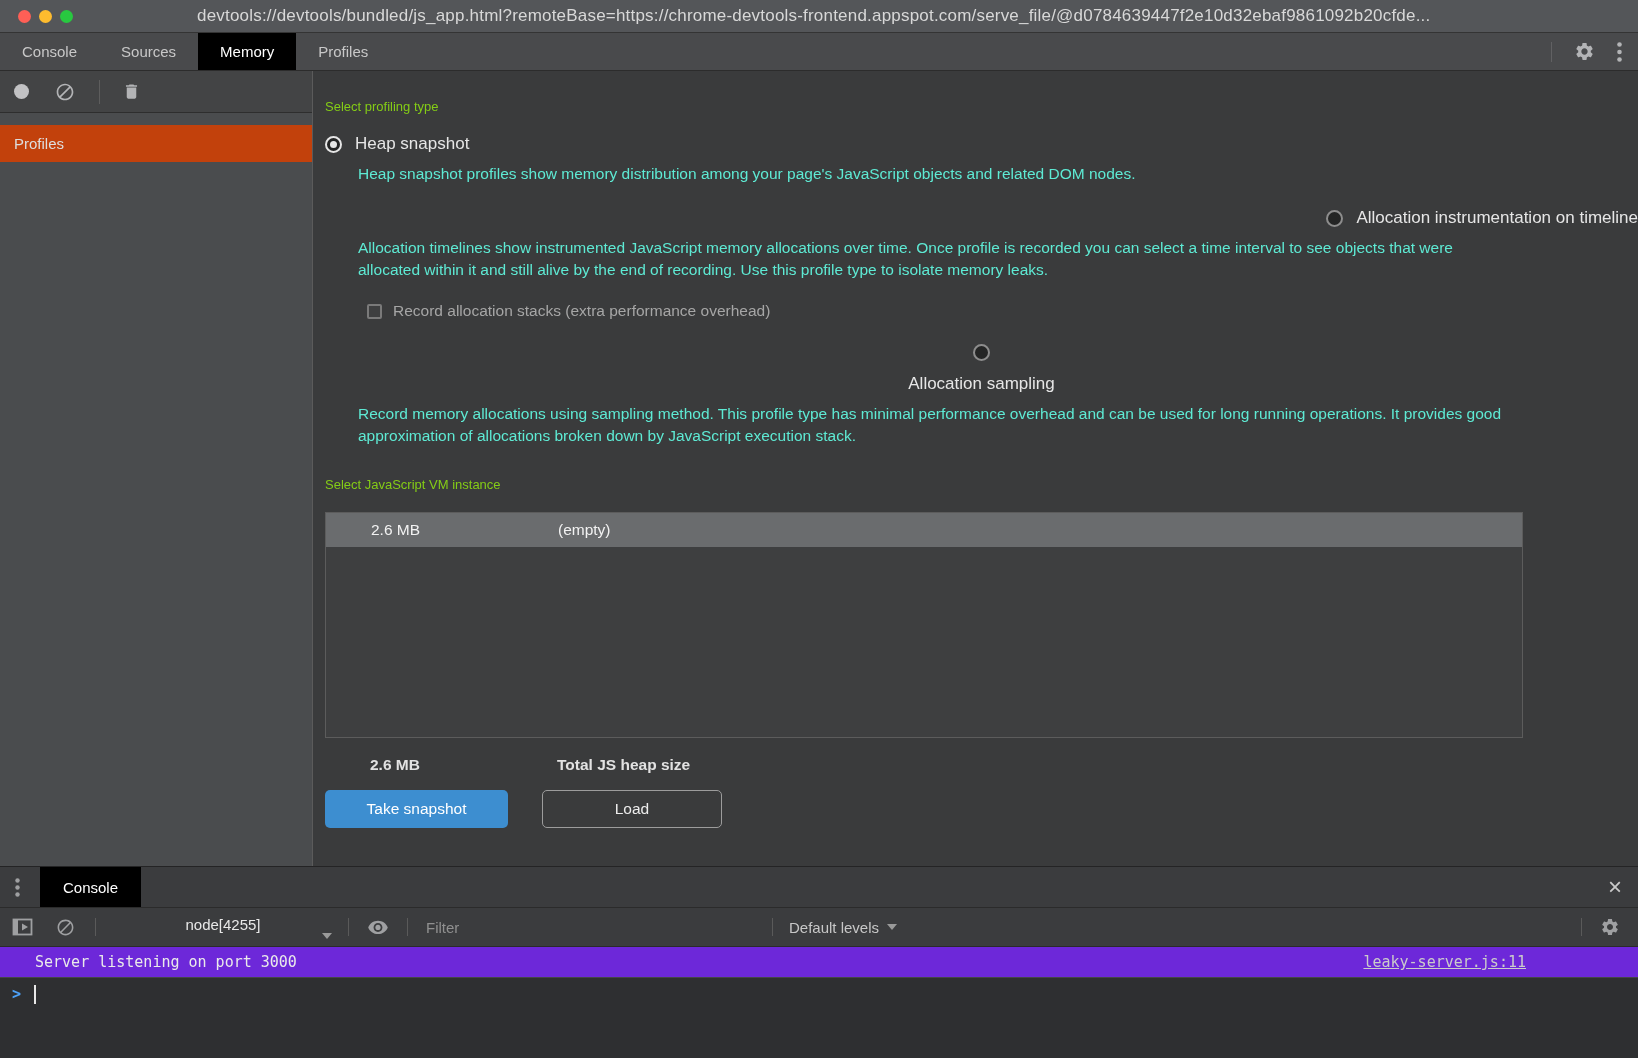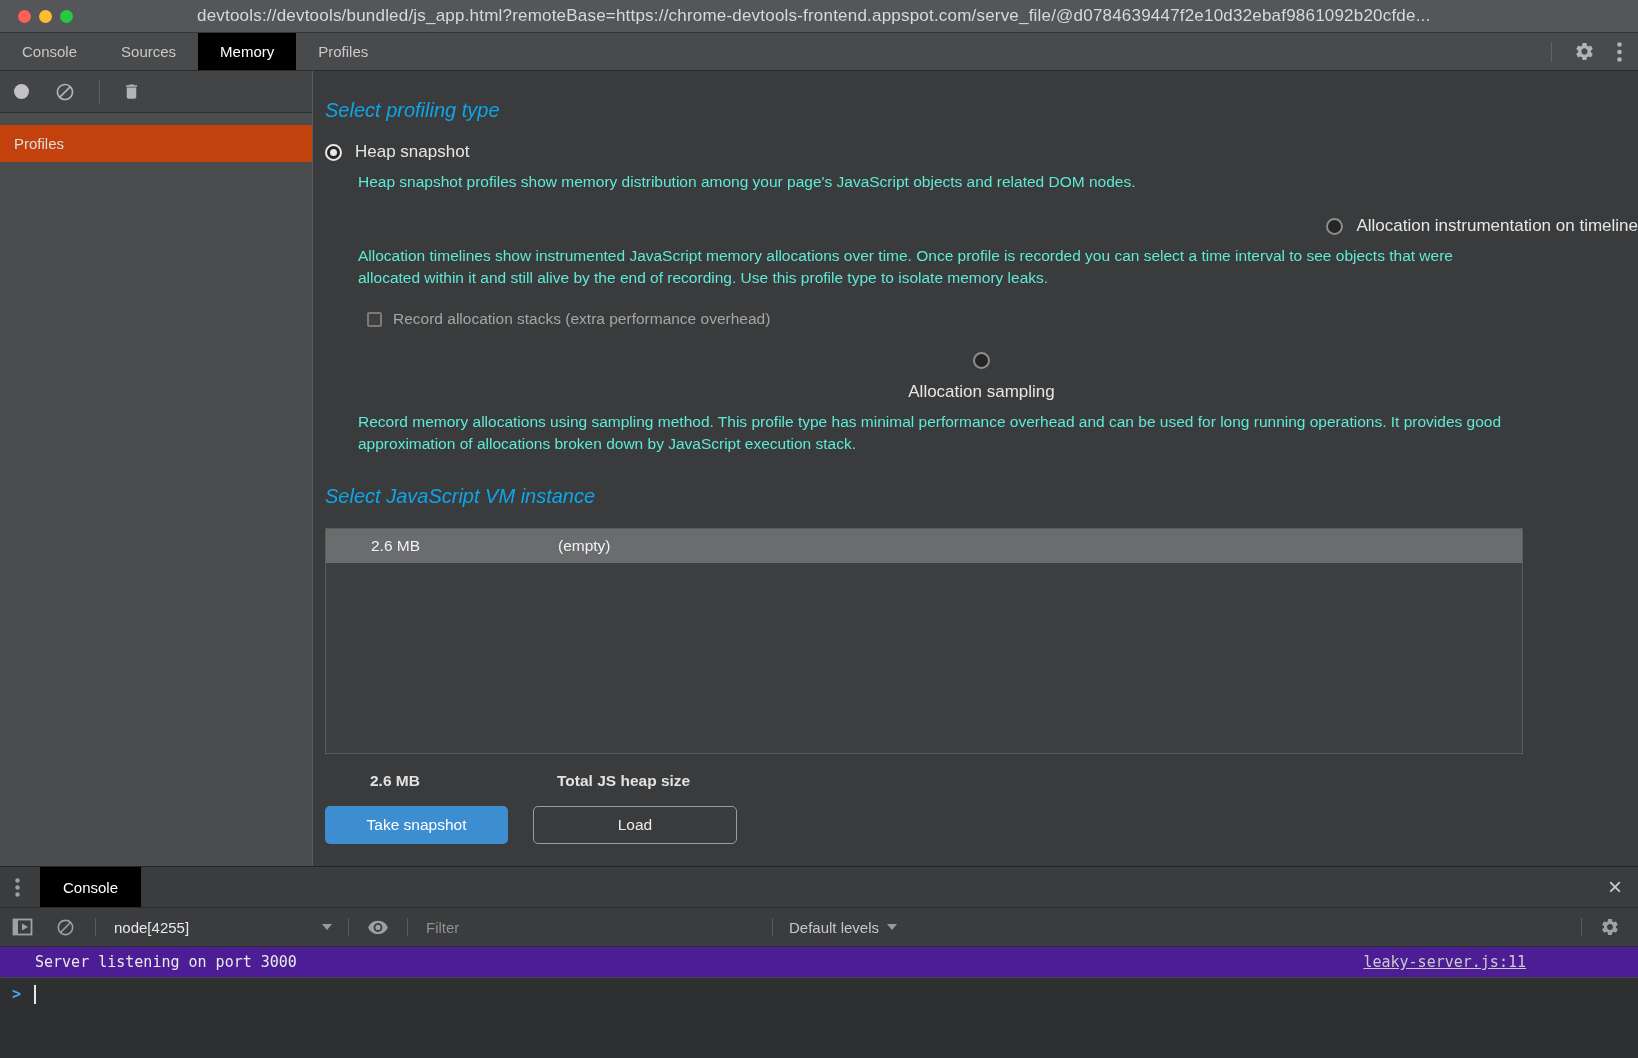--- a/index.html
+++ b/index.html
@@ -53,21 +53,21 @@
   }
   .record-dot{ width:15px; height:15px; border-radius:50%; background:#c2c2c4; margin-right:26px; }
   .tool-gap{ margin-right:24px; }
   .sidebar-toolbar .vdiv{ height:24px; margin-right:22px; background:#5d5d5d; }
   .sidebar-header{
     margin-top:12px; height:37px; background:#c2410c; line-height:37px;
     padding-left:14px; font-size:15px; color:#dedede;
   }
 
   .main-panel{ flex:1; background:#3a3b3c; padding:28px 0 0 12px; overflow:hidden; }
-  .section-heading{ font-size:20px; font-weight:400; color:#0ea5e9; margin-bottom:20px;font-style:italic; }
+  .section-heading{ font-size:13px; font-weight:400; color:#84cc16; margin-bottom:20px; }
 
   .option-row{ display:flex; align-items:center; gap:13px; }
   .radio{
     width:17px; height:17px; border-radius:50%;
     background:#242525; border:2px solid #8d8d8d; flex:0 0 auto;
     display:flex; align-items:center; justify-content:center;
   }
   .radio.selected{ border-color:#e6e6e6; }
   .radio.selected::after{ content:""; width:7px; height:7px; border-radius:50%; background:#e6e6e6; }
   .option-label{ font-size:17px; color:#e6e6e6; }
@@ -84,28 +84,28 @@
   .mt-23{ margin-top:23px;justify-content:flex-end; } .mt-24{ margin-top:24px;flex-direction:column; } .mt-30{ margin-top:30px; }
 
   .vm-list{
     margin-top:16px; width:1198px; height:226px;
     background:#3e3f40; border:1px solid #5c5c5c;
   }
   .vm-row{ height:34px; display:flex; align-items:center; font-size:15.5px; color:#f2f2f2; }
   .vm-row.selected{ background:#6a6c6e; }
   .vm-cell-size{ padding-left:45px; width:232px; flex:0 0 auto; }
   .vm-total{ display:flex; margin-top:18px; font-size:15.5px; font-weight:bold; color:#e2e2e2; }
-  .vm-buttons{ display:flex; gap:25px; margin-top:16px; }
+  .vm-buttons{ display:flex; gap:34px; margin-top:16px; }
   .btn{
     height:38px; border-radius:5px; font-size:15.5px; font-weight:500;
     display:flex; align-items:center; justify-content:center;
     font-family:"Liberation Sans", sans-serif; cursor:default;
   }
   .btn-primary{ width:183px; background:#3d8ed0; color:#fff; border:none; }
-  .btn-outline{ width:204px; background:transparent; color:#ececec; border:1px solid #9c9c9c; }
+  .btn-outline{ width:180px; background:transparent; color:#ececec; border:1px solid #9c9c9c; }
 
   
   .drawer{
     position:absolute; left:0; bottom:0; width:1638px; height:192px;
     border-top:1px solid #242425; background:#2e2f31;
     display:flex; flex-direction:column;
   }
   .drawer-header{
     height:41px; background:#3b3c3e; display:flex; align-items:stretch;
     border-bottom:1px solid #2b2b2b; flex:0 0 auto;
@@ -117,33 +117,33 @@
   }
   .drawer-close{
     margin-left:auto; align-self:center; margin-right:16px;
     font-size:24px; color:#c9c9c9; line-height:1;
   }
   .drawer-toolbar{
     height:39px; background:#3b3c3e; border-bottom:1px solid #2b2b2b;
     display:flex; align-items:center; padding-left:12px; flex:0 0 auto;
   }
   .drawer-toolbar .vdiv{ height:18px; background:#5a5a5a; }
-  .context-select{ display:flex; align-items:center; width:218px; margin:0 16px 0 18px; }
+  .context-select{ display:flex; align-items:center; width:218px; margin:0 16px 0 18px;flex-direction:column; }
   .context-label{ font-size:15px; color:#e8e8e8; }
   .context-select svg{ margin-left:auto; }
   .filter-input{
     width:340px; background:transparent; border:none; outline:none;
     font-size:15px; color:#dedede; font-family:"Liberation Sans", sans-serif;
     margin:0 6px 0 18px;
   }
   .filter-input::placeholder{ color:#909090; }
   .levels-select{ display:flex; align-items:center; gap:8px; margin-left:16px; font-size:15px; color:#c7c7c7; }
   .drawer-toolbar-right{ margin-left:auto; display:flex; align-items:center; gap:18px; padding-right:18px; }
   .console-msg-row{
-    height:31px; background:#4c1d95; border-bottom:1px solid #454648;
+    height:31px; background:#6d28d9; border-bottom:1px solid #454648;
     display:flex; align-items:center; font-size:15px; color:#eaeaea; flex:0 0 auto;
   }
   .console-msg-text{ padding-left:35px; }
   .console-msg-link{ margin-left:auto; padding-right:112px; color:#cbcbcb; text-decoration:underline; }
   .console-input-area{ flex:1; background:#2e2f31; padding:7px 0 0 12px; display:flex; align-items:flex-start; }
   .prompt-char{ color:#4da1f7; font-size:15px; font-weight:bold; }
   .cursor{ display:inline-block; width:1.5px; height:19px; background:#e8e8e8; margin-left:13px; animation:blink 1.2s steps(1) infinite; }
   @keyframes blink{ 50% { opacity:0; } }
 
   svg.gly{ fill:#b3b4b6; }

